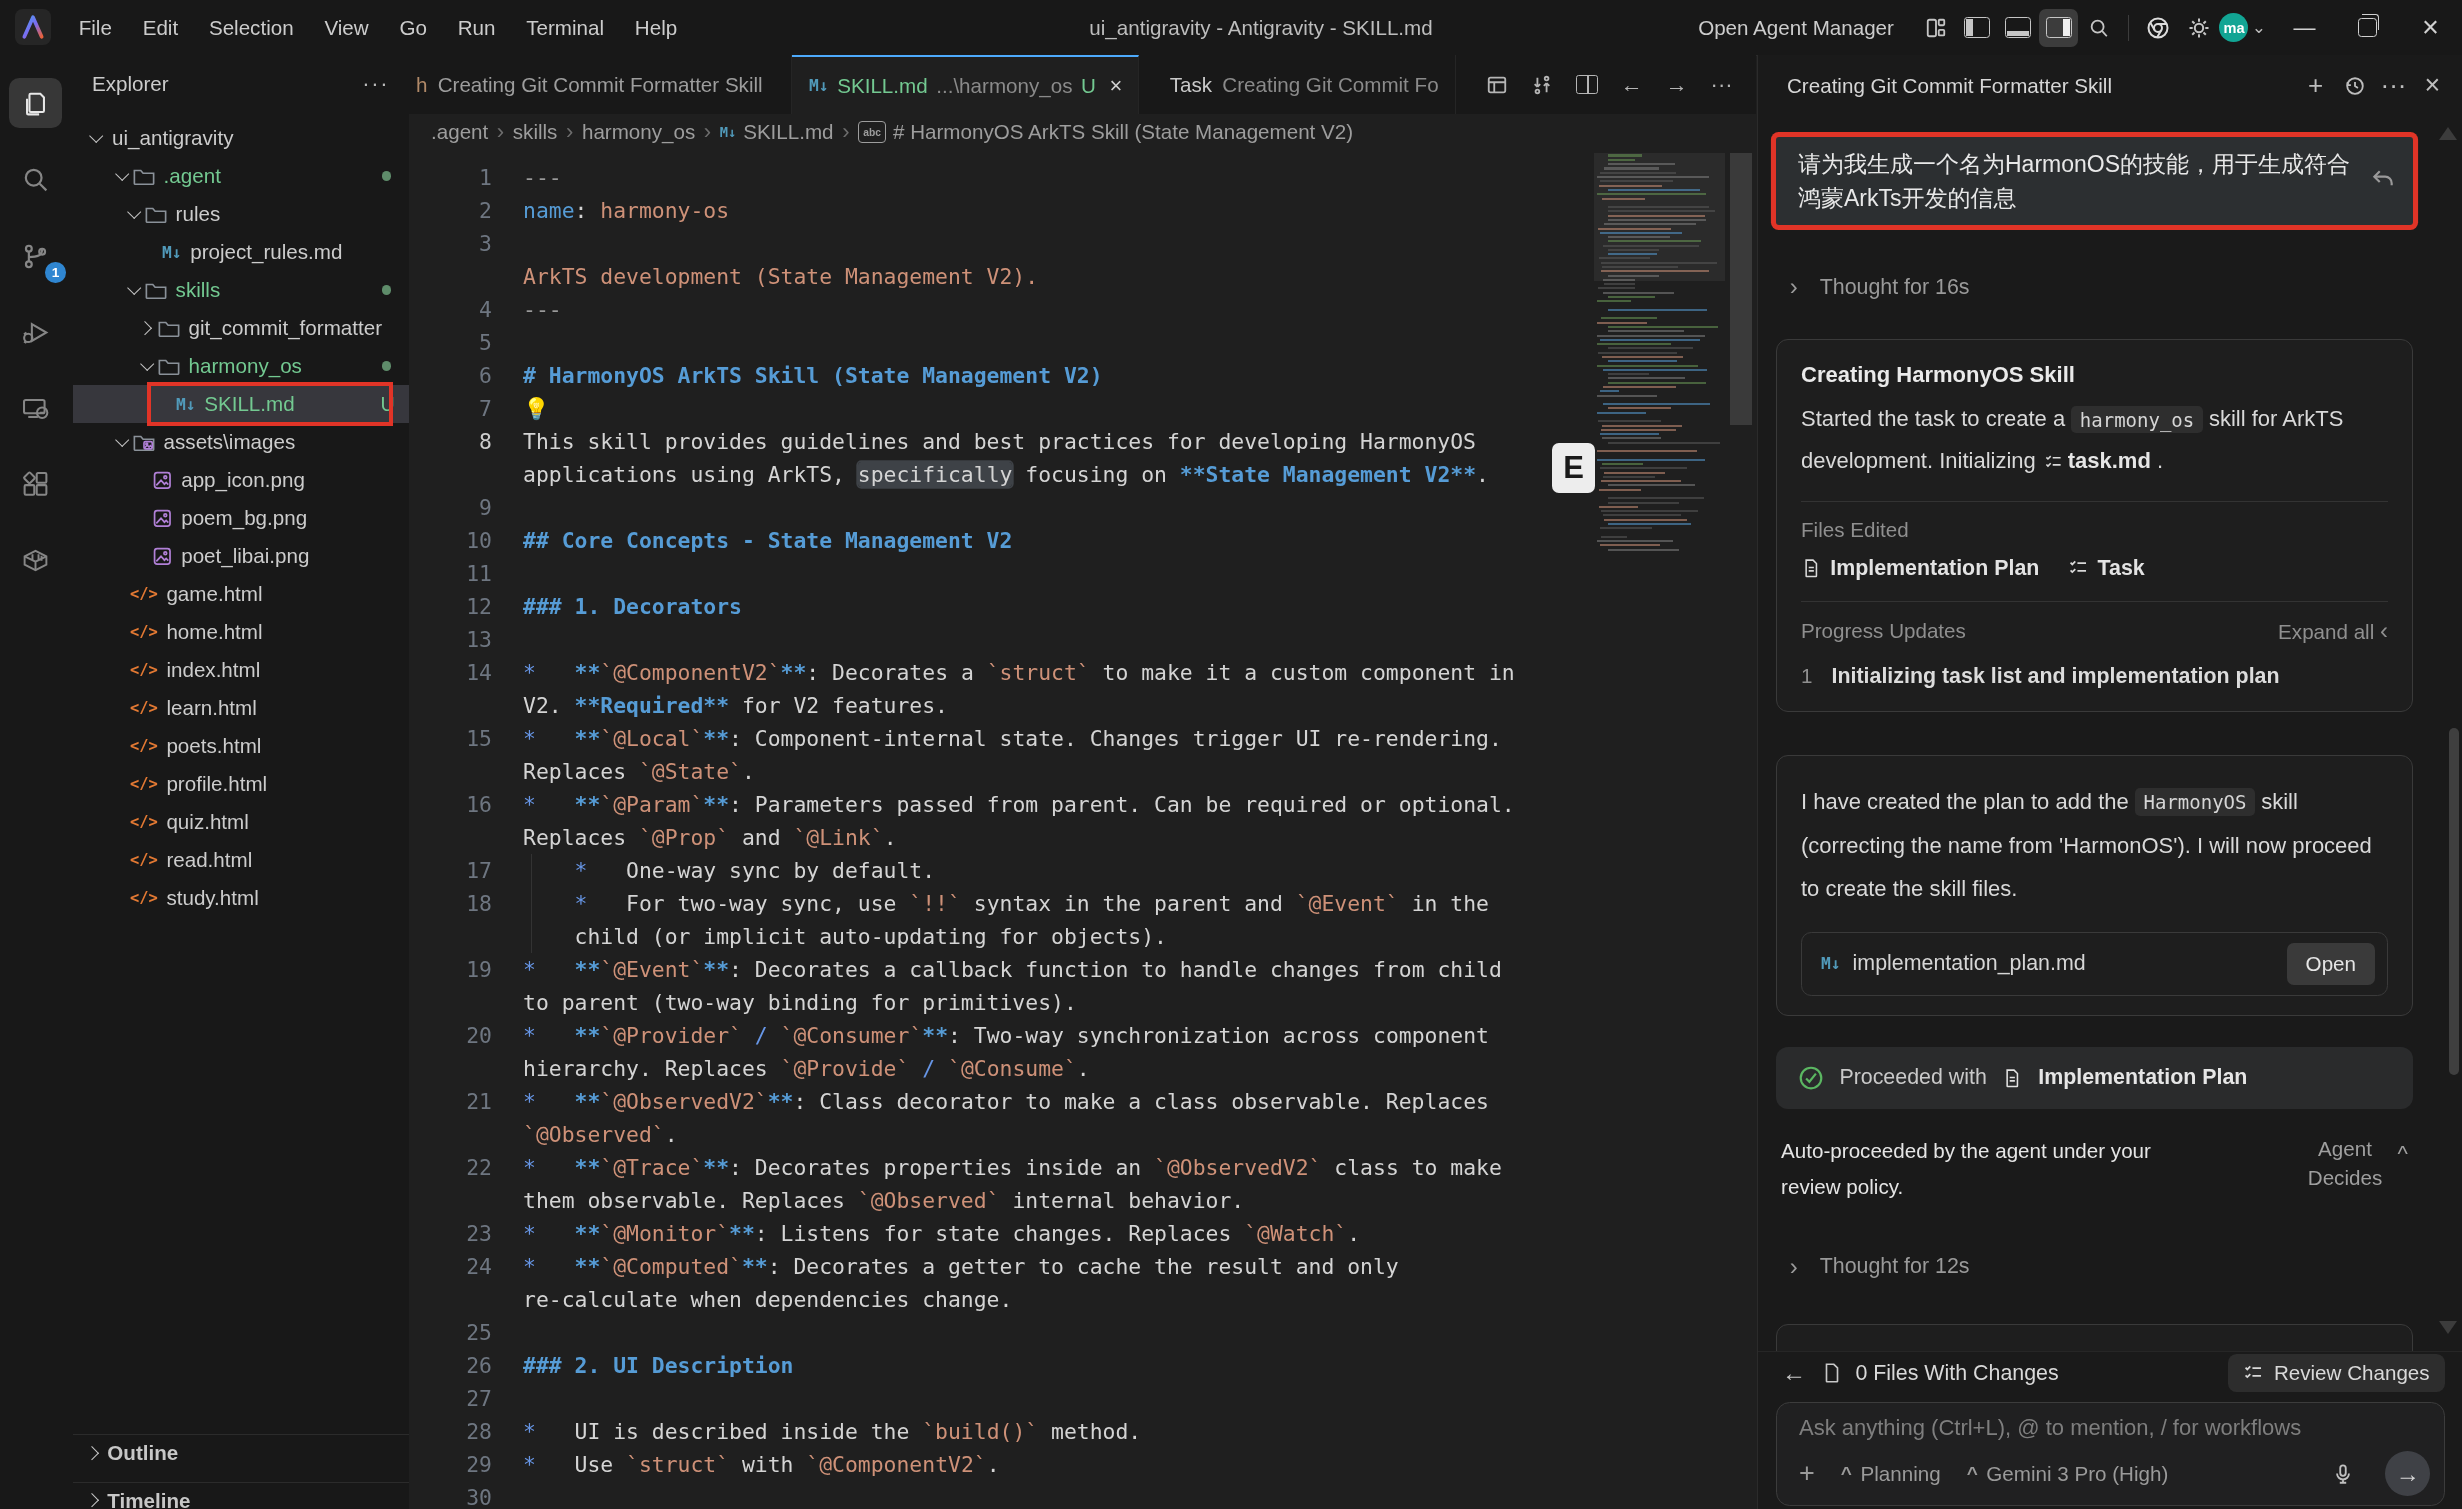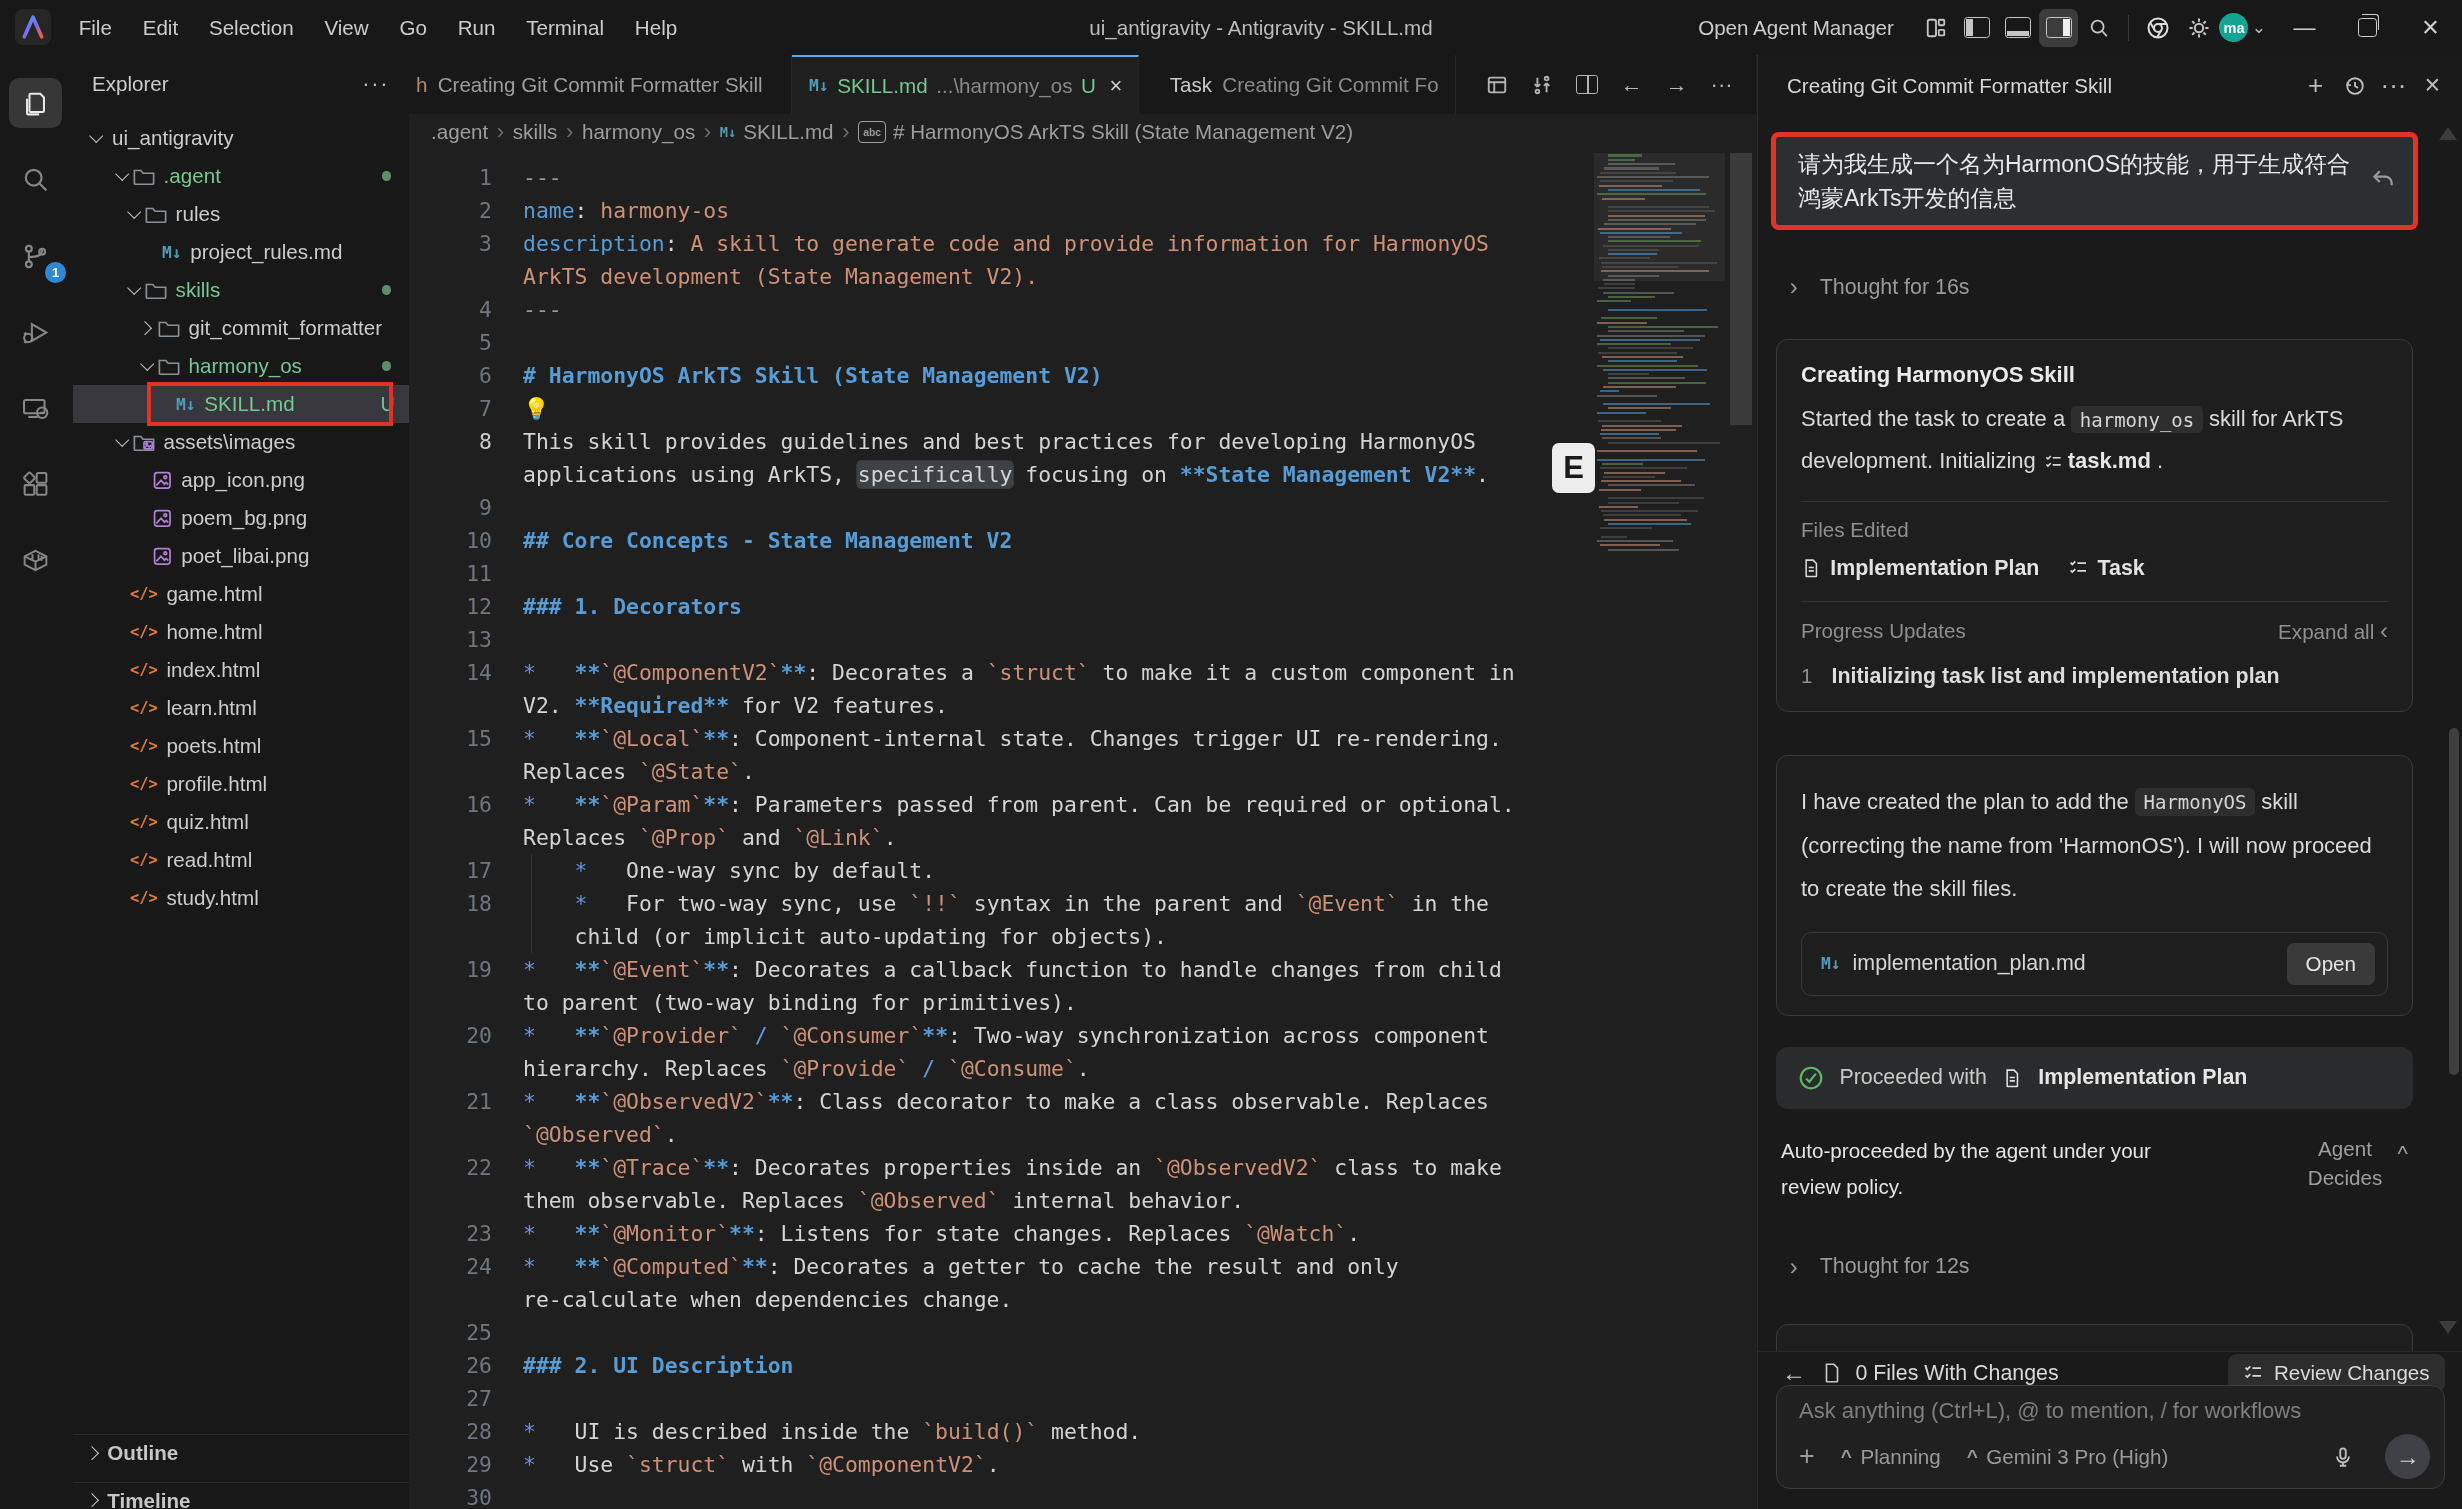--- a/index.html
+++ b/index.html
@@ -112,21 +112,21 @@
   .openbtn{background:#3a3a3a;border-radius:6.9px;padding:8.6px 19px;font-size:20.6px;color:#e6e6e6;}
   .proceeded{display:flex;align-items:center;gap:15.4px;background:#2a2b2c;border-radius:12px;margin-top:31px;height:62px;padding:0 22px;font-size:21.4px;color:#c9c9c9;}
   .autonote{display:flex;justify-content:space-between;margin-top:24px;padding:0 5.1px;}
   .autonote .left{width:394px;font-size:20.6px;line-height:36px;color:#e5e5e5;}
   .autonote .right{display:flex;align-items:flex-start;gap:15.4px;}
   .adec{font-size:20.6px;color:#9f9f9f;text-align:center;line-height:29px;margin-top:1.7px;}
   .caret{color:#9f9f9f;font-size:22px;margin-top:8.6px;}
   .ag-bottom{position:absolute;left:0;right:0;bottom:116px;height:43px;display:flex;align-items:center;padding:0 19px 0 24px;box-sizing:border-box;border-top:0.9px solid #262626;background:#1a1a1a;}
   .fchanged{font-size:21.4px;color:#d9d9d9;margin-left:12px;flex:1;}
   .reviewbtn{display:flex;align-items:center;gap:10.3px;background:#2d2d2d;border-radius:8.6px;padding:6.9px 15.4px;font-size:20.6px;color:#d9d9d9;}
-  .ag-input{position:absolute;left:18px;right:19px;bottom:21px;height:104px;background:#202021;border:0.9px solid #3c3c3c;border-radius:13.7px;box-sizing:border-box;padding:12px 17px 8.6px 22px;}
+  .ag-input{position:absolute;left:18px;right:19px;bottom:4px;height:104px;background:#202021;border:0.9px solid #3c3c3c;border-radius:13.7px;box-sizing:border-box;padding:12px 17px 8.6px 22px;}
   .ph{font-size:22px;color:#7e7e7e;}
   .inputrow{position:absolute;left:22px;right:13.7px;bottom:8.6px;display:flex;align-items:center;gap:26px;color:#9a9a9a;font-size:20.6px;}
   .modesel{display:flex;align-items:center;gap:8.6px;}
   .hat{font-size:19px;font-weight:bold;color:#9a9a9a;}
   .sendbtn{width:45px;height:45px;border-radius:50%;background:#3f4146;color:#d5d5d5;display:flex;align-items:center;justify-content:center;font-size:24px;margin-left:5.1px;}
   .scrollarrow{position:absolute;right:6.9px;width:0;height:0;border-left:9.4px solid transparent;border-right:9.4px solid transparent;}
   .sa-up{top:72px;border-bottom:13px solid #3c3c3c;}
   .sa-dn{top:1266px;border-top:13px solid #3c3c3c;}
   .ag-thumb{position:absolute;right:5.1px;top:673px;width:10.3px;height:347px;background:#3f3f3f;border-radius:5.1px;}
 </style>
@@ -506,21 +506,21 @@
         <span class="bc-sep">›</span>
         <span class="bc-item"><span class="fi-md" style="font-size:13.7px;">M↓</span>SKILL.md</span>
         <span class="bc-sep">›</span>
         <span class="bc-item"><span class="symbox">abc</span># HarmonyOS ArkTS Skill (State Management V2)</span>
       </div>
 
     <div class="codearea">
       <div class="coderows" id="coderows">
           <div class="crow"><span class="ln">1</span><span class="ct"><span class="tk-g">---</span></span></div>
           <div class="crow"><span class="ln">2</span><span class="ct"><span class="tk-k">name</span><span class="tk-d">: </span><span class="tk-v">harmony-os</span></span></div>
-          <div class="crow"><span class="ln">3</span><span class="ct"><span class="tk-k">description</span><span class="tk-d">: </span><span class="tk-v">A skill to generate code and provide information for HarmonyOS</span></span></div>
+          <div class="crow"><span class="ln">3</span></div>
           <div class="crow"><span class="ln"></span><span class="ct"><span class="tk-v">ArkTS development (State Management V2).</span></span></div>
           <div class="crow"><span class="ln">4</span><span class="ct"><span class="tk-g">---</span></span></div>
           <div class="crow"><span class="ln">5</span><span class="ct"></span></div>
           <div class="crow"><span class="ln">6</span><span class="ct"><span class="tk-h"># HarmonyOS ArkTS Skill (State Management V2)</span></span></div>
           <div class="crow"><span class="ln">7</span><span class="ct"><span class="tk-d">💡</span></span></div>
           <div class="crow"><span class="ln on">8</span><span class="ct"><span class="tk-d">This skill provides guidelines and best practices for developing HarmonyOS</span></span></div>
           <div class="crow"><span class="ln"></span><span class="ct"><span class="tk-d">applications using ArkTS, </span><span class="tk-hl">specifically</span><span class="tk-d"> focusing on </span><span class="tk-b">**State Management V2**</span><span class="tk-d">.</span></span></div>
           <div class="crow"><span class="ln">9</span><span class="ct"></span></div>
           <div class="crow"><span class="ln">10</span><span class="ct"><span class="tk-h">## Core Concepts - State Management V2</span></span></div>
           <div class="crow"><span class="ln">11</span><span class="ct"></span></div>

